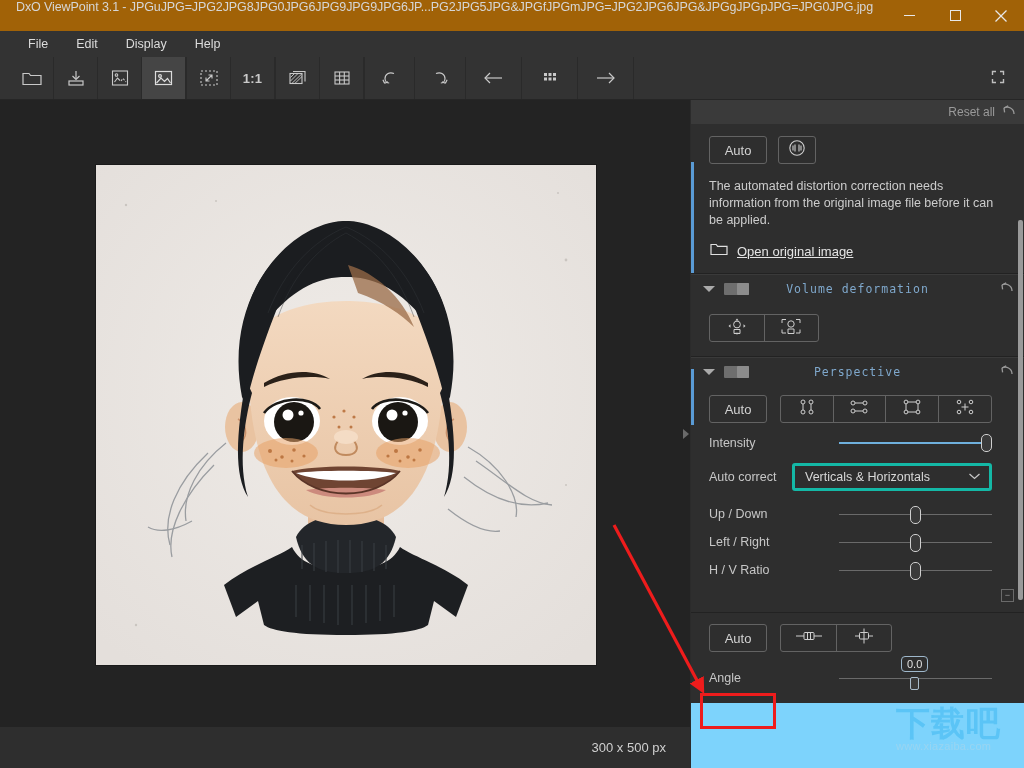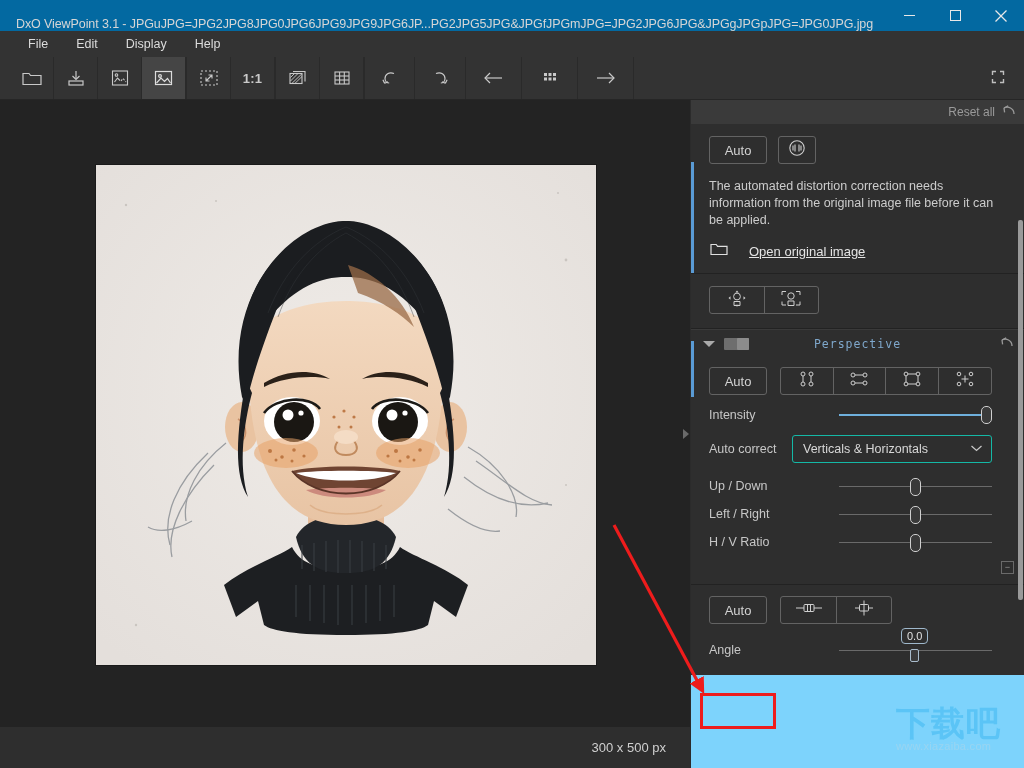--- a/index.html
+++ b/index.html
@@ -7,22 +7,22 @@
     width: 1024px; height: 768px;
     background: #2b2b2b;
     font-family: "Liberation Sans", sans-serif;
     overflow: hidden;
     -webkit-font-smoothing: antialiased;
   }
 
   
   #titlebar {
     height: 31px; width: 100%;
-    background: #0369a1;
-    display: flex; align-items: flex-end;
+    background: #a16207;
+    display: flex; align-items: flex-start;
     position: relative;
   }
   #title-text {
     padding-left: 16px;
     font-size: 12.5px;
     color: #d6d6d6;
     white-space: nowrap;
     letter-spacing: -0.1px;
   }
   #win-controls {
@@ -209,21 +209,21 @@
   .slider-track.filled { background: #6fb0dd; height: 2px; }
   .knob-v {
     position:absolute; top:-8px;
     width: 11px; height: 18px;
     border: 1px solid #cfcfcf;
     border-radius: 5px;
     background: #3a3a3a;
   }
 
   .select {
-    border: 1px solid #14b8a6;
+    border: 3px solid #14b8a6;
     border-radius: 3px;
     height: 28px;
     display:flex; align-items:center;
     padding: 0 8px 0 10px;
     color: #d8d8d8; font-size: 12.5px;
     justify-content: space-between;
   }
 
   .minus-box {
     width: 13px; height: 13px;
@@ -638,30 +638,43 @@
               <line x1="8" y1="6.5" x2="8" y2="13.5"></line>
               <line x1="12" y1="6.5" x2="12" y2="13.5"></line>
               <line x1="14" y1="7.5" x2="14" y2="12.5"></line>
             </svg>
           </span>
         </div>
       </div>
 
       <div id="info-text" style="padding:14px 18px 0 18px;">The automated distortion correction needs information from the original image file before it can be applied.</div>
 
-      <div class="row" style="gap:20px; padding:12px 0 0 18px;">
+      <div class="row" style="gap:8px; padding:12px 0 0 18px;">
         <span>
           <svg width="20" height="16" viewBox="0 0 20 16" fill="none" stroke="#e0e0e0" stroke-width="1.2">
             <path d="M2 13.5V3.5h5.2l1.4 1.8H18v8.2z"></path>
           </svg>
         </span>
         <span id="open-link">Open original image</span>
       </div>
     </div>
 
+    <div class="section-head">
+      <div class="caret"></div>
+      <div class="toggle">
+          <div class="knob"></div>
+        </div>
+      <div class="section-title">Volume deformation</div>
+      <span class="reset-icon">
+        <svg width="15" height="14" viewBox="0 0 15 14" fill="none" stroke="#9a9a9a" stroke-width="1.3">
+          <path d="M13 11 C13 5, 7 3, 3 5"></path>
+            <path d="M3 5l4.2-2.2M3 5l.6 4.4"></path>
+        </svg>
+      </span>
+    </div>
     <div class="panel-card" style="padding:12px 0 14px 18px;">
       <div class="seg" style="width:110px">
         <div style="width:56px">
           <span>
             <svg width="34" height="20" viewBox="0 0 34 20" fill="none" stroke="#cfcfcf" stroke-width="1">
               <circle cx="17" cy="8.5" r="3.4"></circle>
               <path d="M14 13.5h6v4h-6z"></path>
               <path d="M17 2.6l-1.7 2h3.4z" fill="#cfcfcf" stroke="none"></path>
               <path d="M17 18.8l-1.7-2h3.4z" fill="#cfcfcf" stroke="none"></path>
               <path d="M8.5 10l2 -1.7v3.4z" fill="#cfcfcf" stroke="none"></path>

